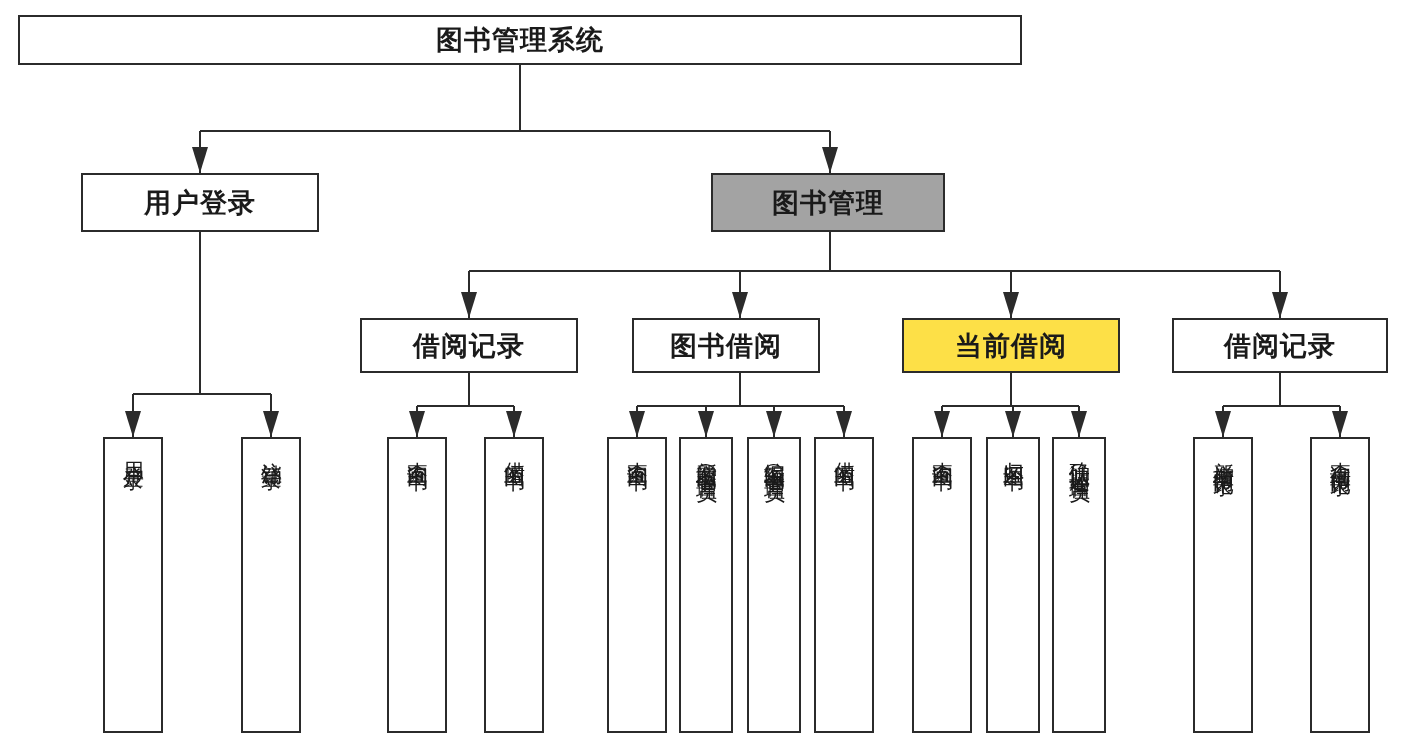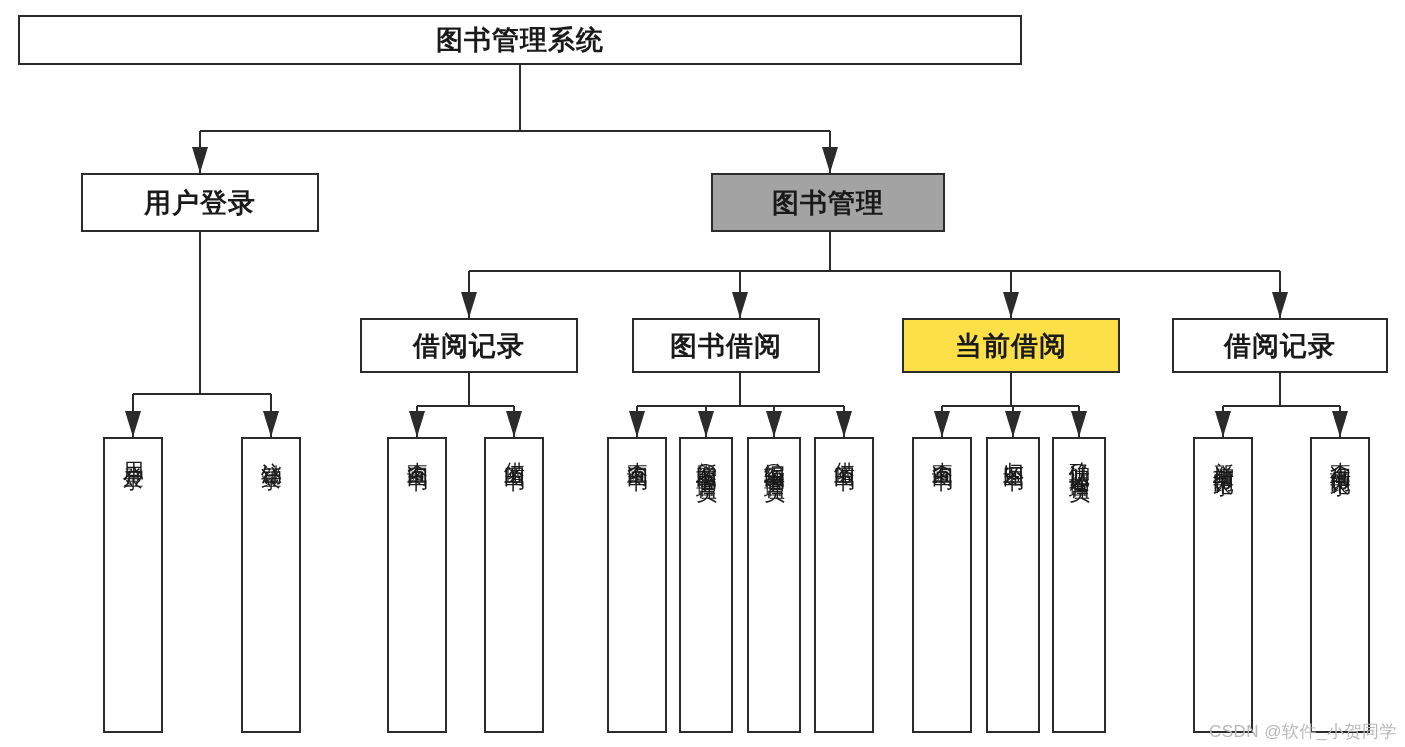--- a/index.html
+++ b/index.html
@@ -181,14 +181,13 @@
       <div class="node vertical" style="left: 1052px; top: 437px; width: 54px; height: 296px; border-color: rgb(43, 43, 43); background: rgb(255, 255, 255);">
         <span class="vlabel">确认归还（管理员）</span>
       </div>
       <div class="node vertical" style="left: 1193px; top: 437px; width: 60px; height: 296px; border-color: rgb(43, 43, 43); background: rgb(255, 255, 255);">
         <span class="vlabel">新增借阅记录</span>
       </div>
       <div class="node vertical" style="left: 1310px; top: 437px; width: 60px; height: 296px; border-color: rgb(43, 43, 43); background: rgb(255, 255, 255);">
         <span class="vlabel">查询借阅记录</span>
       </div>
     </div>
-  <div id="watermark">CSDN @软件_小贺同学</div>
 </div>
 
 </body></html>

